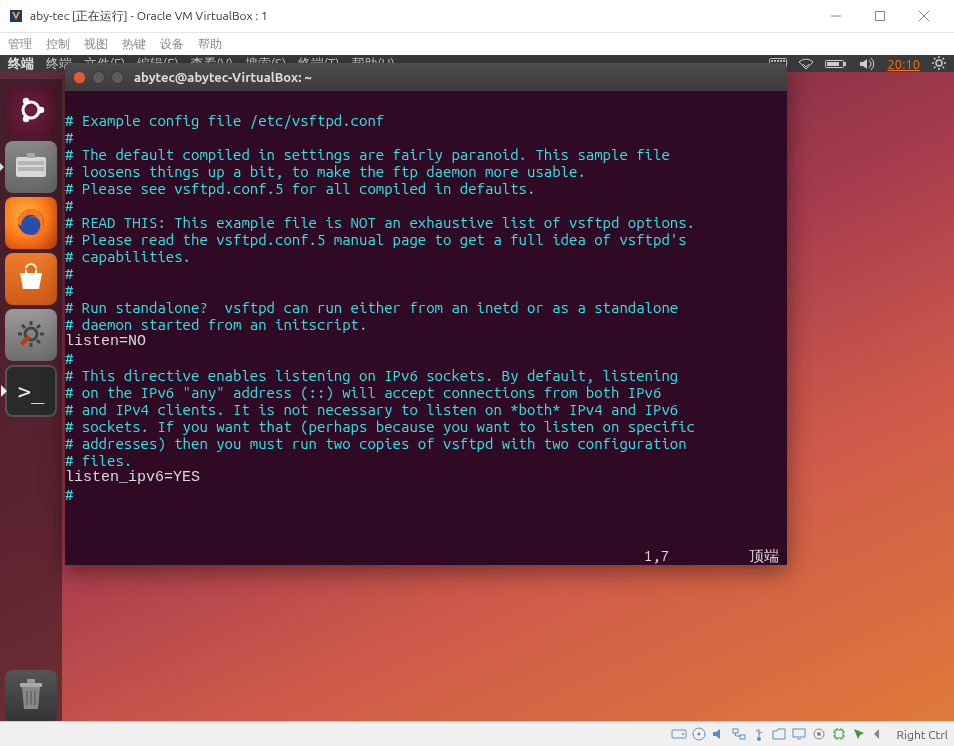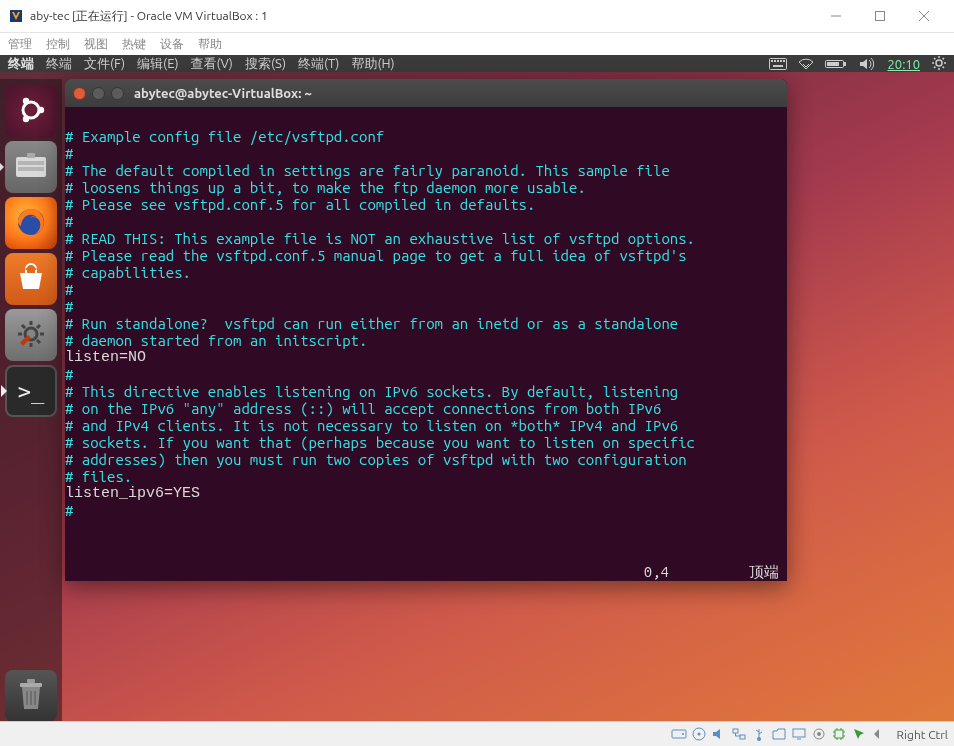--- a/index.html
+++ b/index.html
@@ -17,21 +17,21 @@
 
 .ubuntu-desktop { position: relative; width: 100%; height: 669px; background: linear-gradient(155deg, #5d2e3a 0%, #7b2d41 25%, #a43a4e 46%, #d05a4a 70%, #e07a3a 100%); overflow: hidden; }
 
 
 .ubuntu-panel { height: 17px; background: #3b3b3b; display: flex; align-items: center; color: #e0e0e0; font-size: 13px; padding: 0 8px; }
 .panel-app { font-weight: bold; margin-right: 12px; }
 .panel-menus { display: flex; gap: 12px; }
 .panel-menu-item { color: #d0d0d0; cursor: pointer; }
 .panel-spacer { flex: 1; }
 .panel-indicators { display: flex; align-items: center; gap: 12px; }
-.panel-time { color: #86efac; text-decoration: underline; }
+.panel-time { color: #f97316; text-decoration: underline; }
 .panel-gear { color: #d0d0d0; }
 .panel-ind { display: inline-flex; align-items: center; }
 
 
 .launcher { position: absolute; left: 0; top: 24px; width: 62px; bottom: 0; background: rgba(40,20,30,0.55); display: flex; flex-direction: column; padding-top: 4px; }
 .launcher-item { width: 52px; height: 52px; margin: 2px 5px; border-radius: 8px; display: flex; align-items: center; justify-content: center; position: relative; cursor: pointer; }
 .launcher-item.active::before { content: ''; position: absolute; left: -6px; top: 50%; transform: translateY(-50%); width: 0; height: 0; border-top: 6px solid transparent; border-bottom: 6px solid transparent; border-left: 6px solid #eee; }
 .launcher-item.running::before { content: ''; position: absolute; left: -6px; top: 50%; transform: translateY(-50%); width: 0; height: 0; border-top: 5px solid transparent; border-bottom: 5px solid transparent; border-left: 5px solid #ddd; }
 .launcher-spacer { flex: 1; }
 .li-dash { background: radial-gradient(circle at 50% 50%, #6d1f3b 0%, #4a122a 100%); }
@@ -39,21 +39,21 @@
 .li-firefox { background: radial-gradient(circle at 40% 35%, #ffb73a 0%, #ff7a1a 50%, #c23a0a 100%); }
 .li-sw { background: linear-gradient(#ef7c2a,#d05a18); }
 .li-settings { background: linear-gradient(#9a9a9a,#6e6e6e); }
 .li-terminal { background: #2a2a2a; border: 2px solid #555; color: #eee; font-family: monospace; font-size: 22px; }
 .li-trash { background: linear-gradient(#555,#333); }
 
 
 .tooltip { position: absolute; left: 68px; top: 290px; background: #222; color: #eee; font-size: 13px; padding: 4px 10px; border-radius: 3px; border: 1px solid #000; white-space: nowrap; }
 
 
-.term-window { position: absolute; left: 65px; top: 24px; width: 722px; height: 502px; background: #300a24; border-radius: 6px 6px 0 0; box-shadow: 0 6px 24px rgba(0,0,0,0.45); overflow: hidden; }
+.term-window { position: absolute; left: 65px; top: 8px; width: 722px; height: 502px; background: #300a24; border-radius: 6px 6px 0 0; box-shadow: 0 6px 24px rgba(0,0,0,0.45); overflow: hidden; }
 .term-titlebar { height: 28px; background: linear-gradient(#4c4c4c,#3c3c3c); display: flex; align-items: center; padding: 0 8px; }
 .term-btns { display: flex; gap: 6px; margin-right: 10px; }
 .term-btn { width: 13px; height: 13px; border-radius: 50%; border: 1px solid rgba(0,0,0,0.4); }
 .tb-close { background: #df5b3a; }
 .tb-min { background: #5c5c5c; }
 .tb-max { background: #5c5c5c; }
 .term-title { color: #ddd; font-size: 13px; font-weight: bold; }
 .term-body { font-family: "Ubuntu Mono","Consolas",monospace; font-size: 15px; line-height: 17px; padding: 0; color: #eee; white-space: pre; letter-spacing: 0; margin-top: 21px; }
 .c-comment { color: #34e2e2; }
 .c-text { color: #d9d9d9; font-family: Liberation Mono, monospace; }
@@ -213,21 +213,21 @@
     <div class="term-titlebar">
       <div class="term-btns">
         <div class="term-btn tb-close"></div>
         <div class="term-btn tb-min"></div>
         <div class="term-btn tb-max"></div>
       </div>
       <span class="term-title">abytec@abytec-VirtualBox: ~</span>
     </div>
     <div class="term-body" id="term-body"><div class="c-comment"># Example config file /etc/vsftpd.conf</div><div class="c-comment">#</div><div class="c-comment"># The default compiled in settings are fairly paranoid. This sample file</div><div class="c-comment"># loosens things up a bit, to make the ftp daemon more usable.</div><div class="c-comment"># Please see vsftpd.conf.5 for all compiled in defaults.</div><div class="c-comment">#</div><div class="c-comment"># READ THIS: This example file is NOT an exhaustive list of vsftpd options.</div><div class="c-comment"># Please read the vsftpd.conf.5 manual page to get a full idea of vsftpd's</div><div class="c-comment"># capabilities.</div><div class="c-comment">#</div><div class="c-comment">#</div><div class="c-comment"># Run standalone?  vsftpd can run either from an inetd or as a standalone</div><div class="c-comment"># daemon started from an initscript.</div><div class="c-text">listen=NO</div><div class="c-comment">#</div><div class="c-comment"># This directive enables listening on IPv6 sockets. By default, listening</div><div class="c-comment"># on the IPv6 "any" address (::) will accept connections from both IPv6</div><div class="c-comment"># and IPv4 clients. It is not necessary to listen on *both* IPv4 and IPv6</div><div class="c-comment"># sockets. If you want that (perhaps because you want to listen on specific</div><div class="c-comment"># addresses) then you must run two copies of vsftpd with two configuration</div><div class="c-comment"># files.</div><div class="c-text">listen_ipv6=YES</div><div class="c-comment">#</div></div>
     <div class="term-status">
-      <span class="pos">0,4</span>
+      <span class="pos">1,7</span>
       <span>顶端</span>
     </div>
   </div>
 
 </div>
 
 <div class="host-statusbar">
   <span class="sb-icon">
       <svg width="16" height="16">
         <rect x="1" y="4" width="14" height="8" rx="1" fill="none" stroke="#5a8fbf"></rect>

